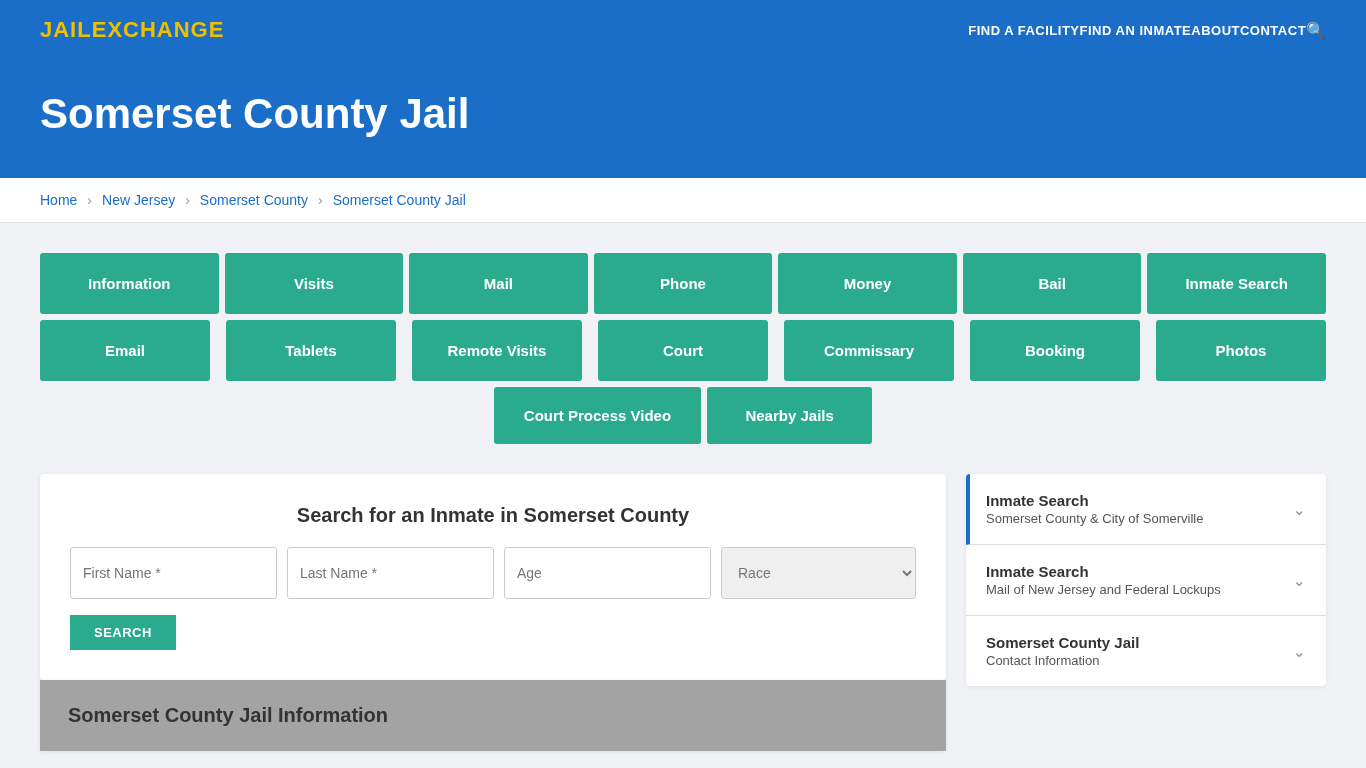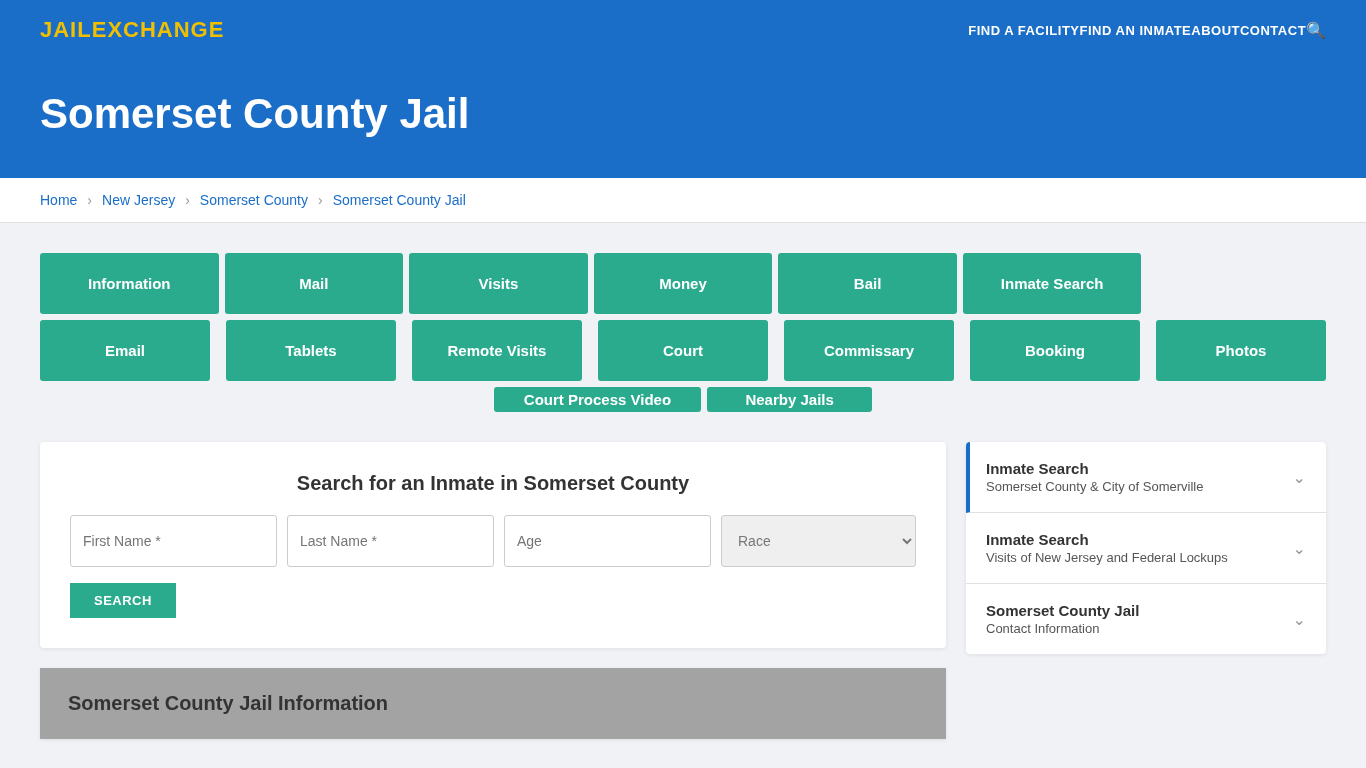--- a/index.html
+++ b/index.html
@@ -86,21 +86,21 @@
       font-size: 15px;
       font-weight: 600;
       cursor: pointer;
       border-radius: 3px;
       text-align: center;
     }
     .tile-btn-wide {
       background: #2aab8e;
       color: #fff;
       border: none;
-      padding: 4px 30px;
+      padding: 20px 30px;
       font-size: 15px;
       font-weight: 600;
       cursor: pointer;
       border-radius: 3px;
       text-align: center;
       min-width: 165px;
     }
 
     
     .content-row {
@@ -111,21 +111,20 @@
 
     
     .left-panel {
       flex: 1;
       min-width: 0;
     }
     .search-box {
       background: #fff;
       border-radius: 4px;
       padding: 30px 30px 30px;
-      margin-bottom: 20px;
       box-shadow: 0 1px 4px rgba(0,0,0,0.08);
     }
     .search-box h2 {
       font-size: 20px;
       font-weight: 700;
       text-align: center;
       margin-bottom: 20px;
     }
     .search-fields {
       display: flex;
@@ -229,22 +228,23 @@
     <a href="#">Somerset County</a>
     <span class="sep">›</span>
     <a href="#">Somerset County Jail</a>
   </nav>
 </div>
 
 <div class="main">
 
   <div class="btn-grid">
     <button class="tile-btn">Information</button>
+    <button class="tile-btn">Visits</button>
     <button class="tile-btn">Mail</button>
-    <button class="tile-btn">Visits</button>
+    <button class="tile-btn">Phone</button>
     <button class="tile-btn">Money</button>
     <button class="tile-btn">Bail</button>
     <button class="tile-btn">Inmate Search</button>
   </div>
 
   <div class="btn-grid2">
     <button class="tile-btn">Email</button>
     <button class="tile-btn">Tablets</button>
     <button class="tile-btn">Remote Visits</button>
     <button class="tile-btn">Court</button>
@@ -293,21 +293,21 @@
           <div class="sidebar-item-text">
             <h3>Inmate Search</h3>
             <p>Somerset County &amp; City of Somerville</p>
           </div>
           <span class="chevron">⌄</span>
         </div>
 
         <div class="sidebar-item">
           <div class="sidebar-item-text">
             <h3>Inmate Search</h3>
-            <p>Visits of New Jersey and Federal Lockups</p>
+            <p>Mail of New Jersey and Federal Lockups</p>
           </div>
           <span class="chevron">⌄</span>
         </div>
 
         <div class="sidebar-item">
           <div class="sidebar-item-text">
             <h3>Somerset County Jail</h3>
             <p>Contact Information</p>
           </div>
           <span class="chevron">⌄</span>

